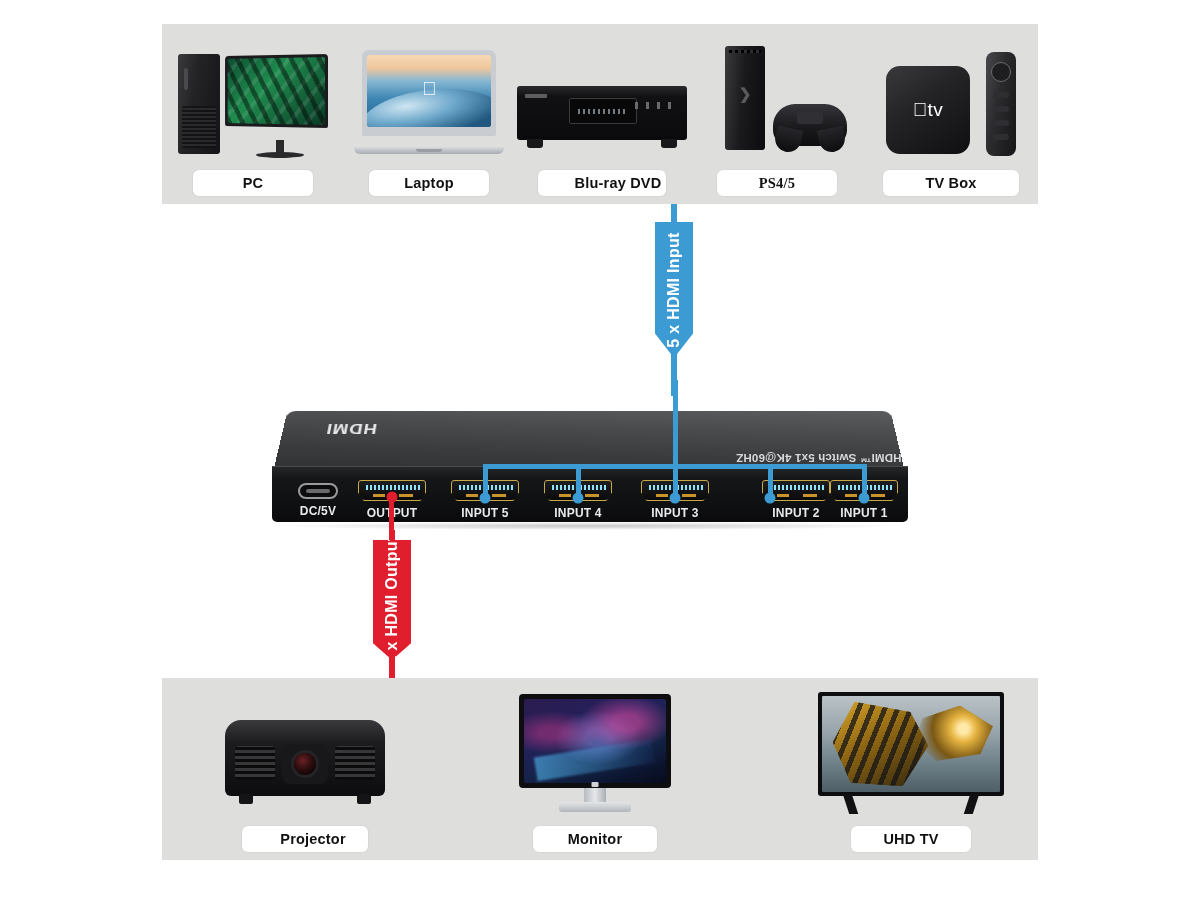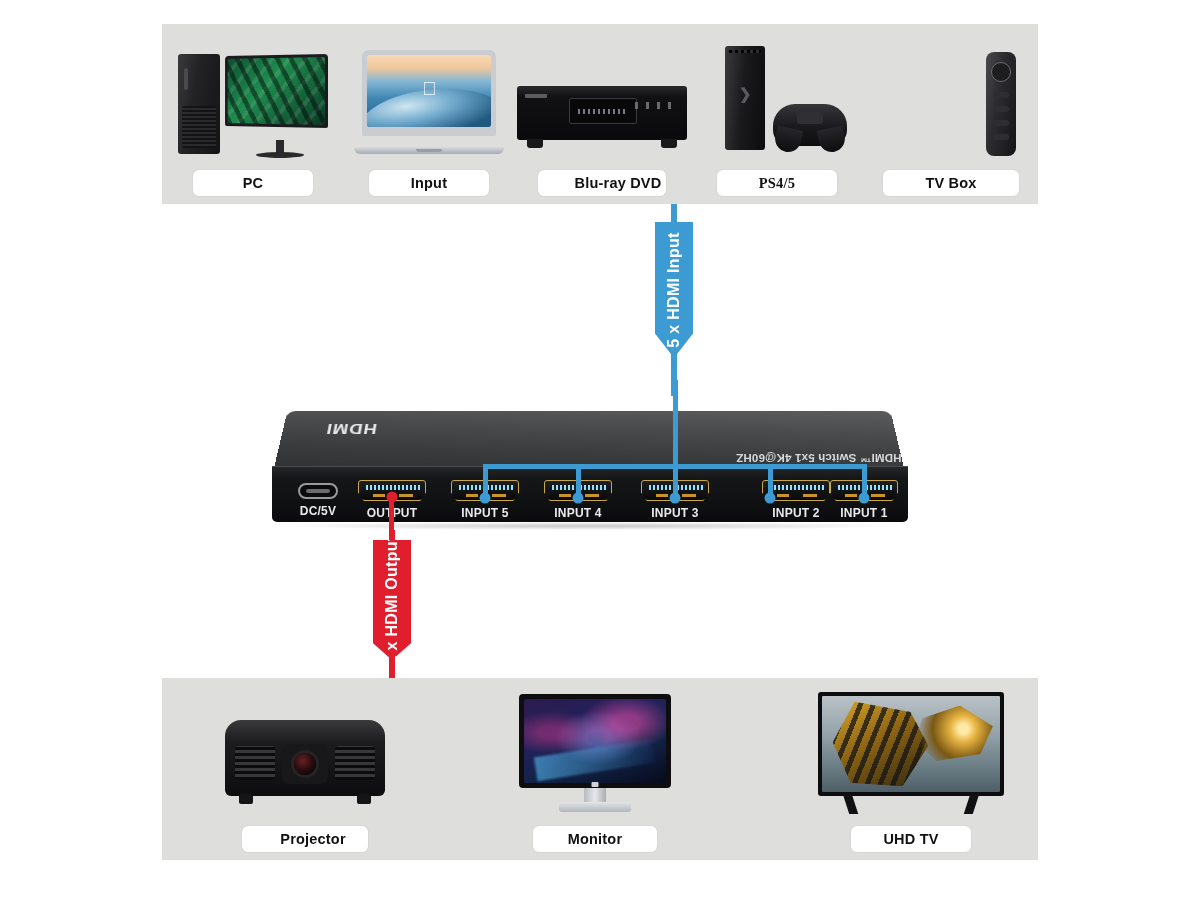--- a/index.html
+++ b/index.html
@@ -411,21 +411,21 @@
           <div class="lt-lid">
               <div class="lt-screen">
                 <span class="lt-apple"></span>
               </div>
             </div>
           <div class="lt-base"></div>
           <div class="lt-notch"></div>
         </div>
       </div>
       <div class="pill" style="width:120px;">
-        <span>Input</span>
+        <span>Laptop</span>
       </div>
     </div>
 
     <div class="device-cell" style="left:352px;width:176px;">
       <div class="device-art" style="bottom:56px;">
         <div class="bd-wrap">
           <div class="bd-body">
             <div class="bd-brand"></div>
             <div class="bd-disp"></div>
             <div class="bd-knobs"></div>
@@ -451,20 +451,23 @@
         </div>
       </div>
       <div class="pill" style="width:120px;font-family:Liberation Serif, serif;">
         <span>PS4/5</span>
       </div>
     </div>
 
     <div class="device-cell" style="left:702px;width:174px;">
       <div class="device-art" style="bottom:48px;">
         <div class="tb-wrap">
+          <div class="tb-box">
+              <span class="tb-logo">tv</span>
+            </div>
           <div class="tb-remote">
             <div class="tp"></div>
             <div class="btn" style="top:40px;"></div>
             <div class="btn" style="top:54px;"></div>
             <div class="btn" style="top:68px;"></div>
             <div class="btn" style="top:82px;"></div>
           </div>
         </div>
       </div>
       <div class="pill" style="width:136px;">

